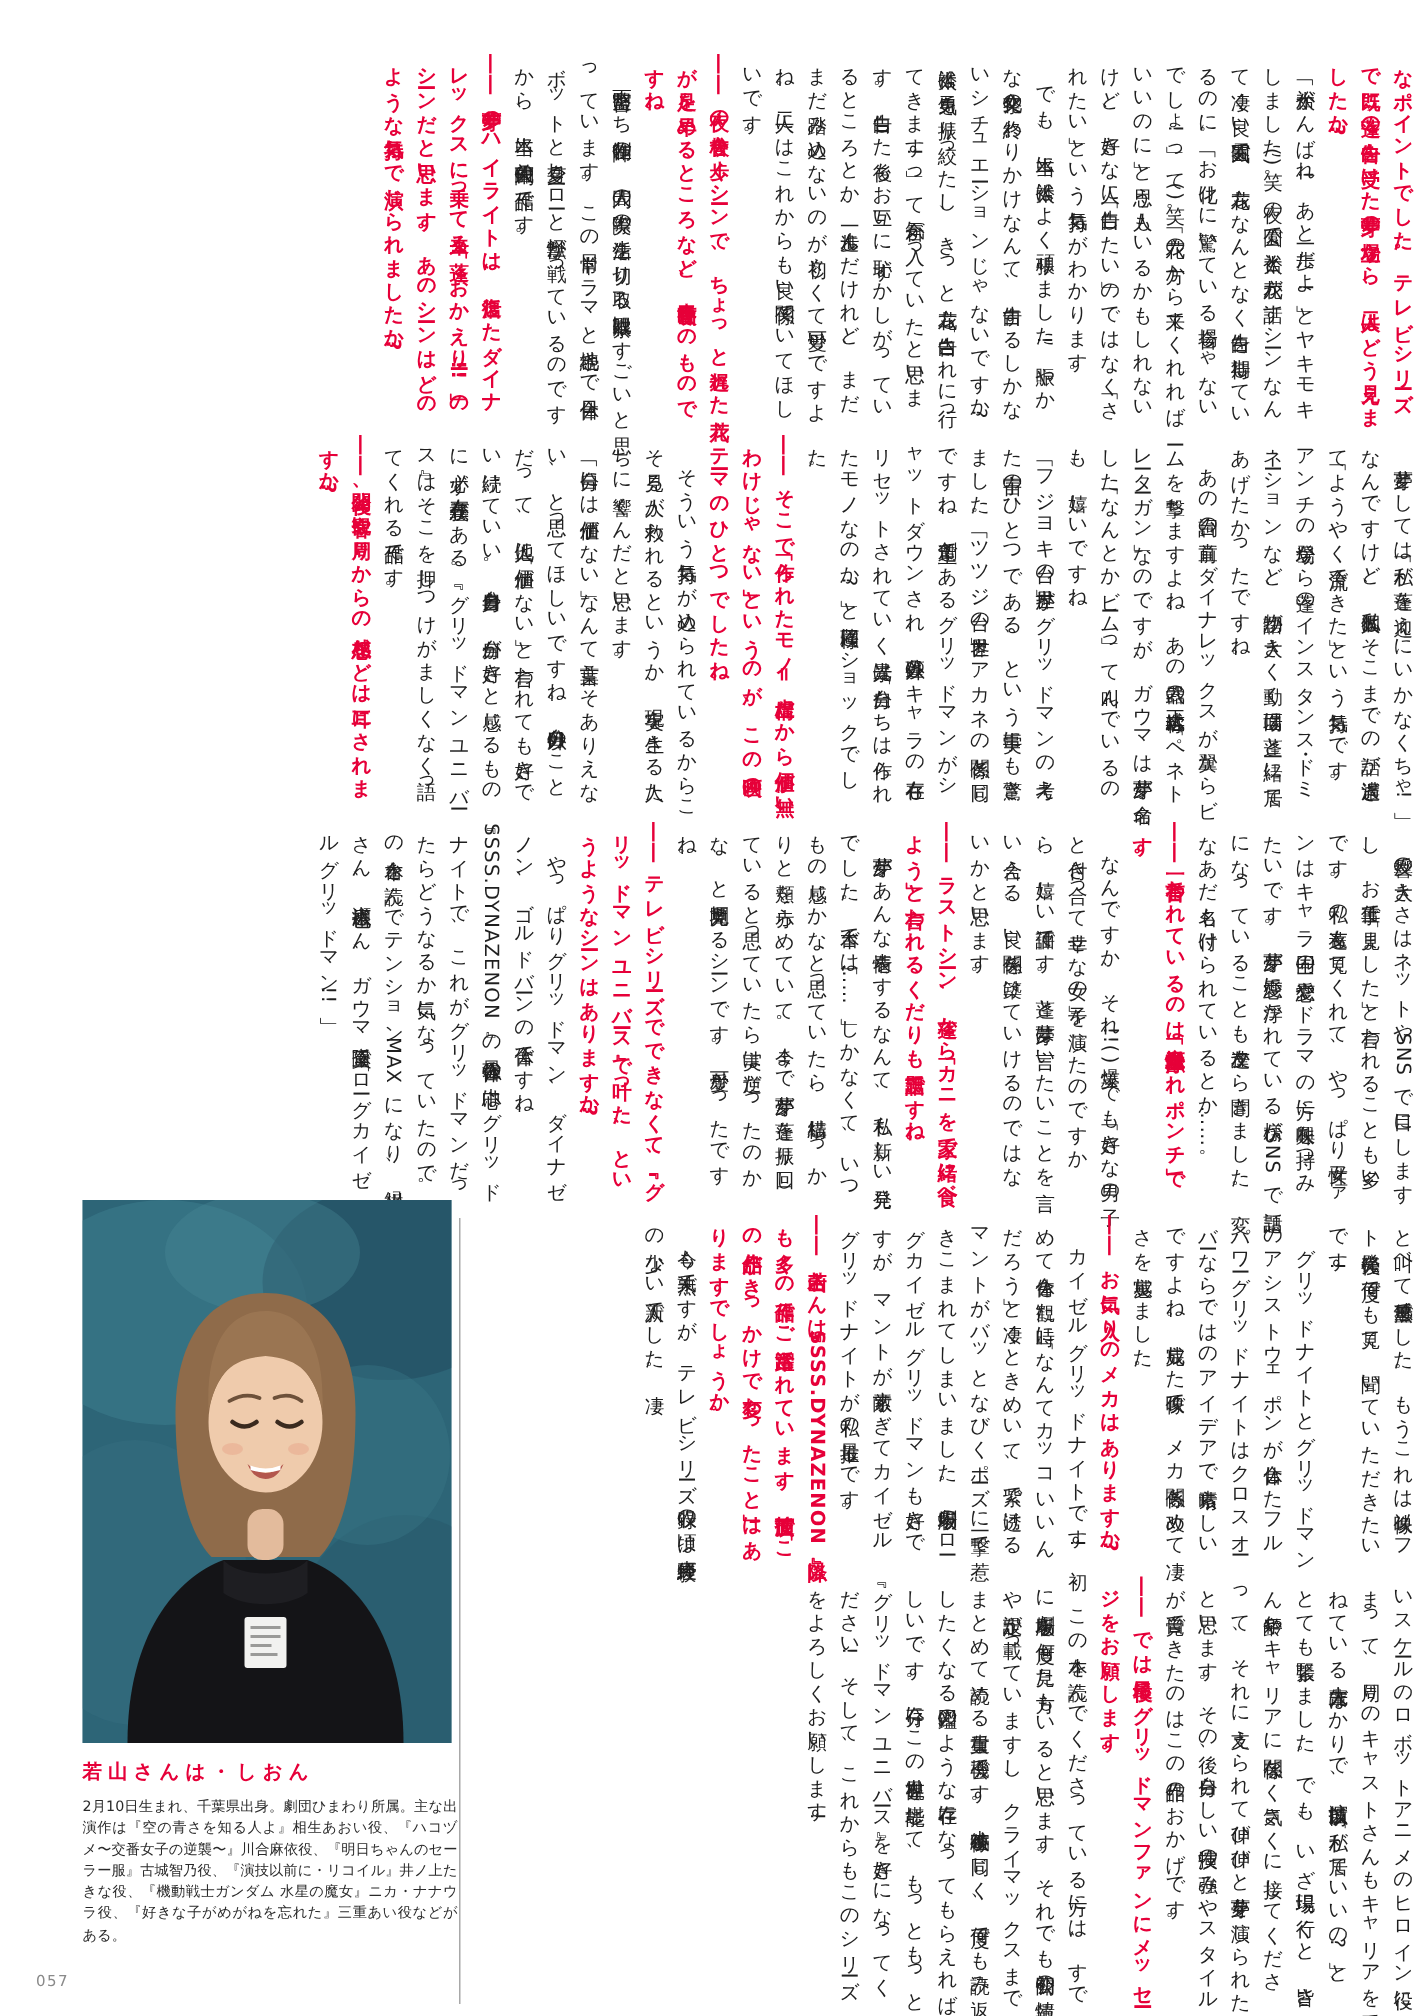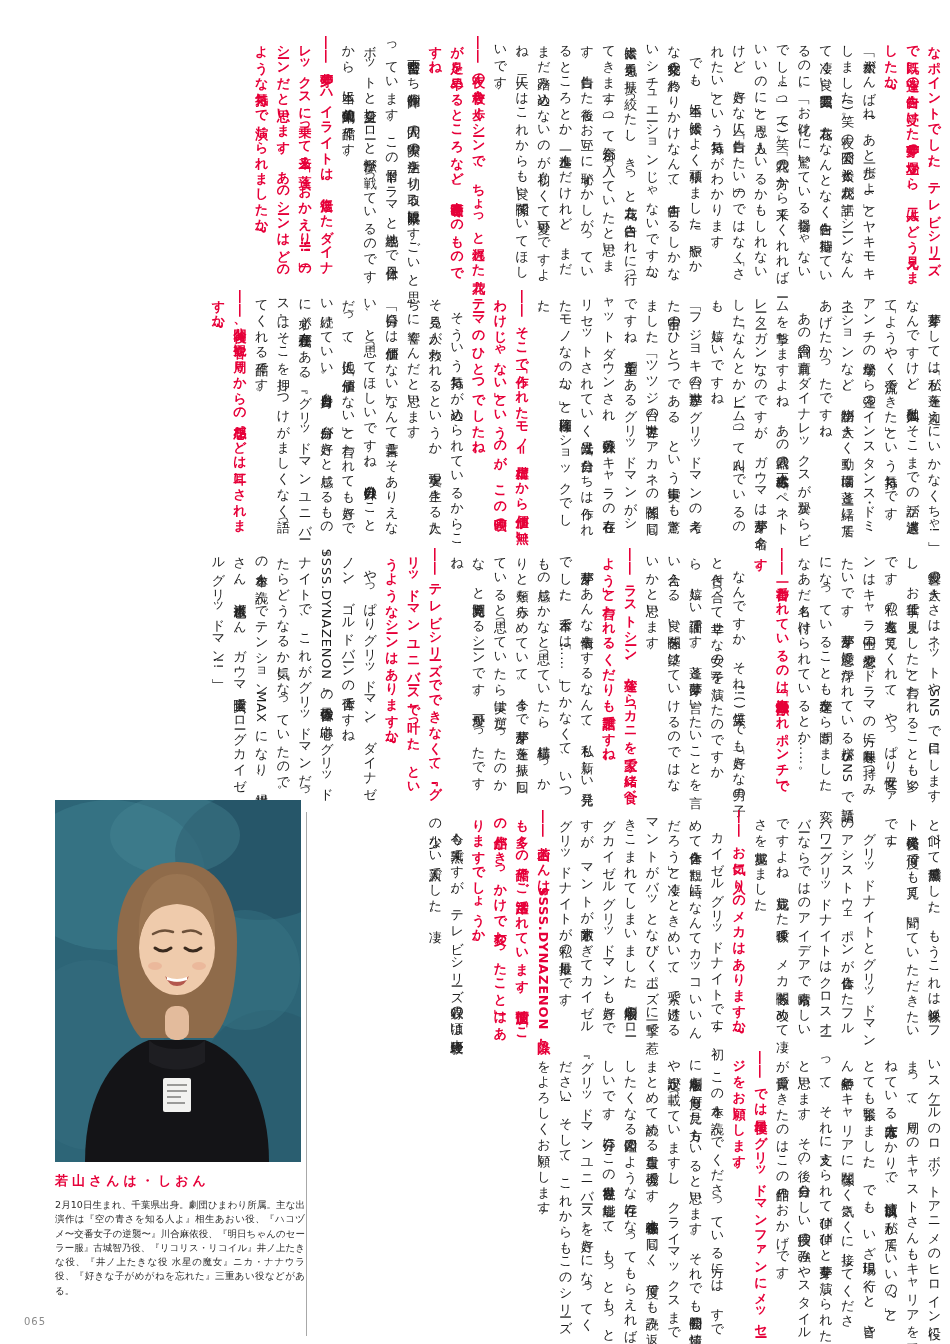--- a/index.html
+++ b/index.html
@@ -138,18 +138,18 @@
       <rect x="108" y="278" width="28" height="34" rx="2" fill="#f2f2f0"></rect>
       <rect x="112" y="284" width="20" height="2" fill="#9a9a98"></rect>
       <rect x="112" y="290" width="20" height="2" fill="#9a9a98"></rect>
       <rect x="112" y="296" width="14" height="2" fill="#9a9a98"></rect>
       <rect x="112" y="302" width="18" height="2" fill="#9a9a98"></rect>
     </svg>
   </div>
 
   <div class="profile">
     <div class="profile-name">若山さんは・しおん</div>
-    <div class="profile-bio">2月10日生まれ、千葉県出身。劇団ひまわり所属。主な出演作は『空の青さを知る人よ』相生あおい役、『ハコヅメ〜交番女子の逆襲〜』川合麻依役、『明日ちゃんのセーラー服』古城智乃役、『リコリス・リコイル』井ノ上たきな役、『井ノ上たきな役 水星の魔女』ニカ・ナナウラ役、『好きな子がめがねを忘れた』三重あい役などがある。</div>
+    <div class="profile-bio">2月10日生まれ、千葉県出身。劇団ひまわり所属。主な出演作は『空の青さを知る人よ』相生あおい役、『ハコヅメ〜交番女子の逆襲〜』川合麻依役、『明日ちゃんのセーラー服』古城智乃役、『演技以前に・リコイル』井ノ上たきな役、『機動戦士ガンダム 水星の魔女』ニカ・ナナウラ役、『好きな子がめがねを忘れた』三重あい役などがある。</div>
   </div>
 
-  <div class="page-number">065</div>
+  <div class="page-number">057</div>
 
 </div>
 
 </body></html>

